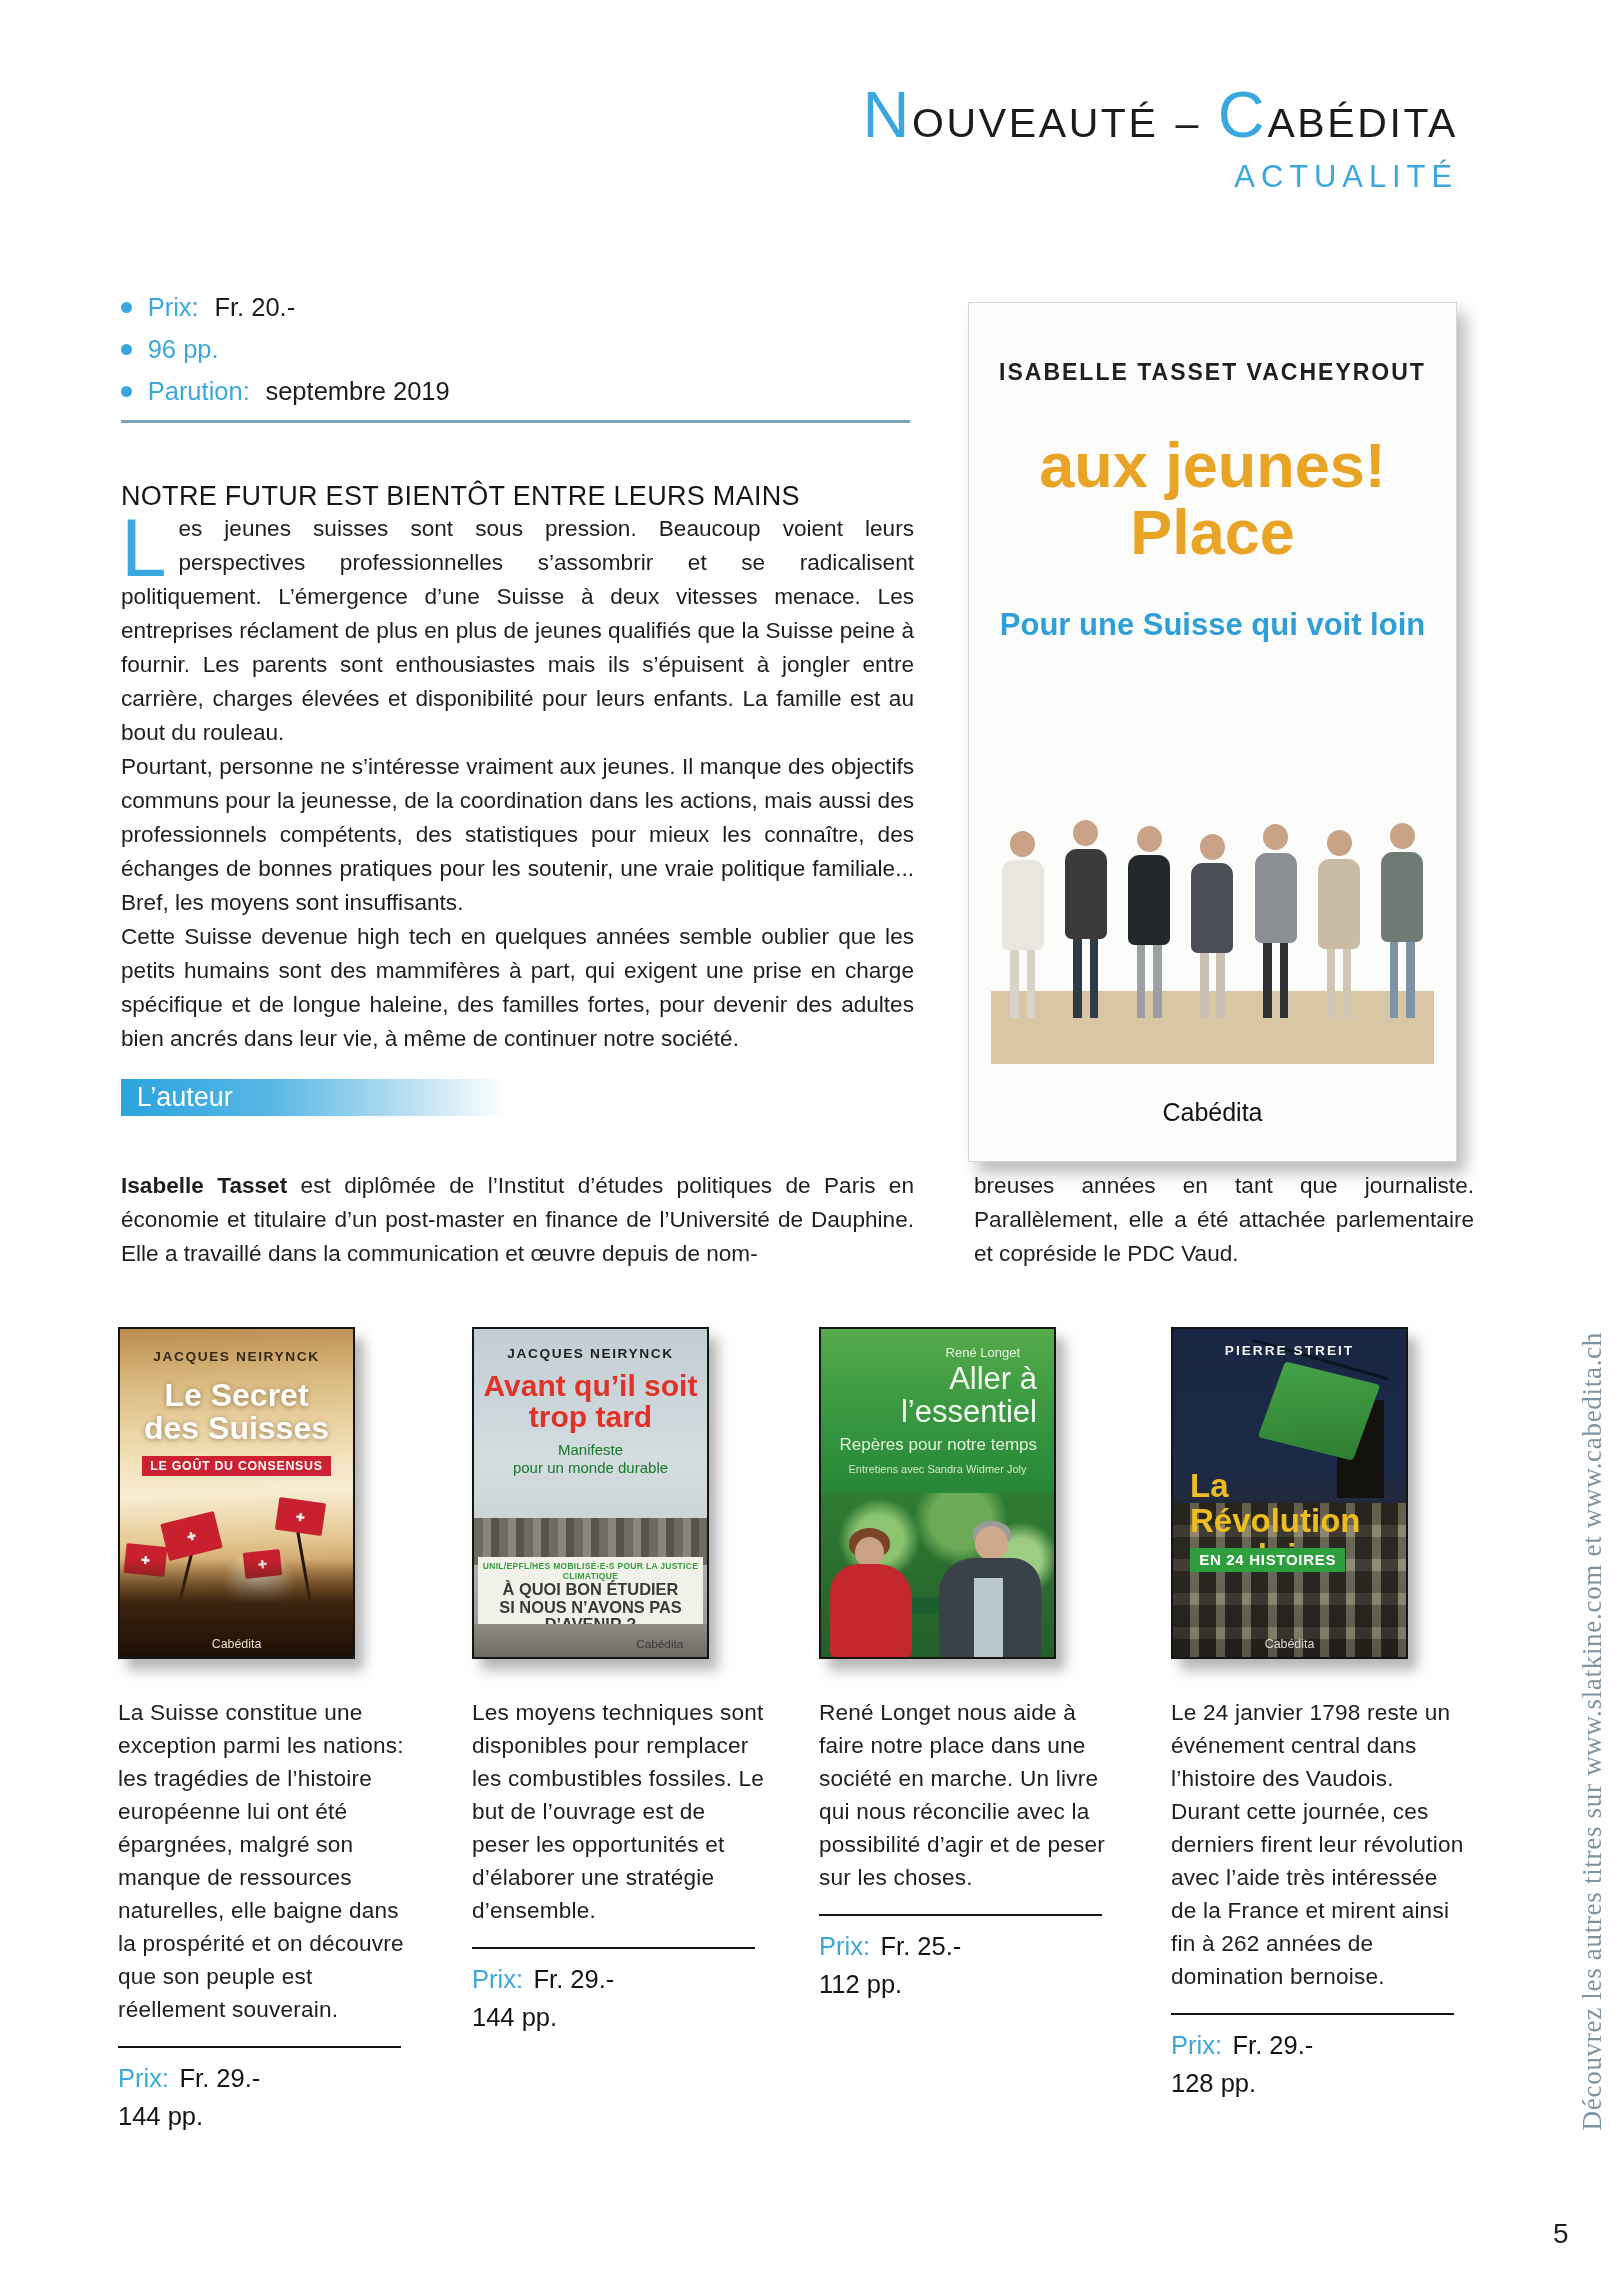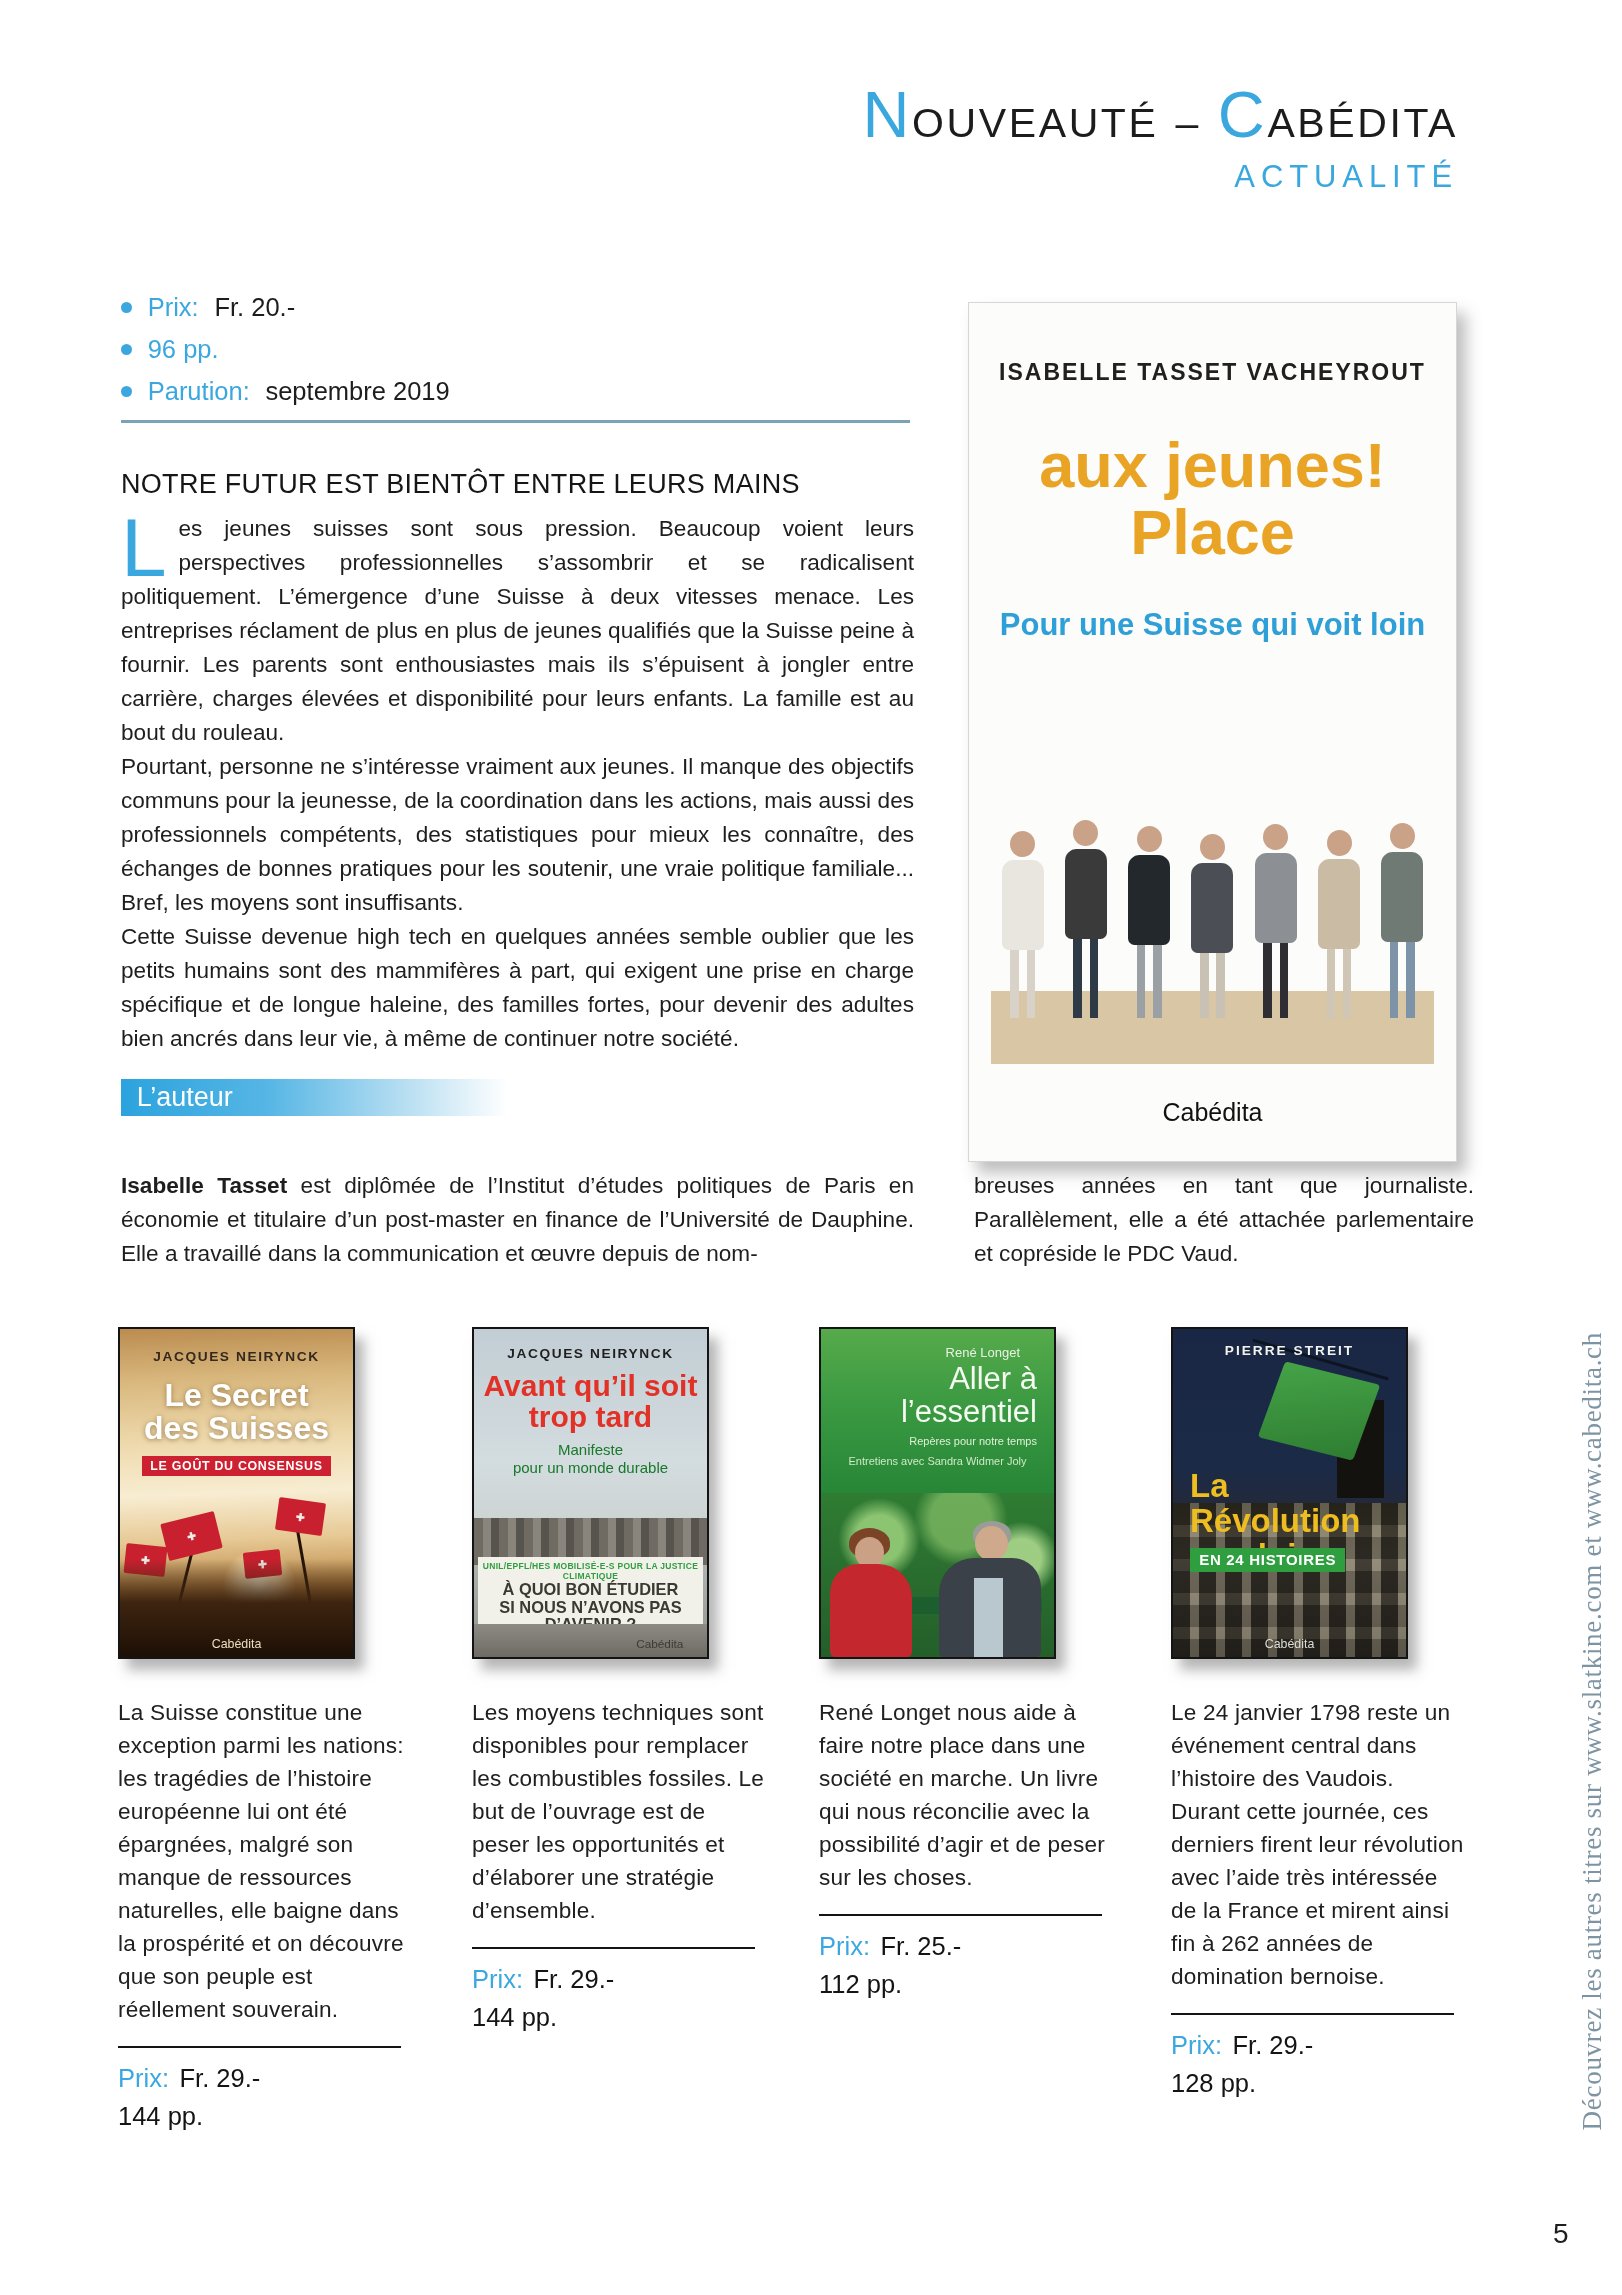--- a/index.html
+++ b/index.html
@@ -14,21 +14,21 @@
   .hdr-sep{margin:0 17px;font-size:41px;color:#1c1c1c;}
   .hdr-sub{margin-top:6.5px;font-size:31px;letter-spacing:5.9px;color:#3aa7de;}
   
   .meta{position:absolute;top:293px;left:121px;list-style:none;margin:0;padding:0;}
   .meta li{display:flex;align-items:baseline;gap:15.7px;font-size:25.5px;margin-bottom:13px;}
   .dot{width:11px;height:11px;border-radius:50%;background:#3aa7de;align-self:center;flex:0 0 auto;}
   .blabel{color:#3aa7de;}
   .bvalue{color:#1d1d1d;}
   .rule-blue{position:absolute;top:420px;left:121px;width:789px;height:3.3px;background:#7ba3b4;}
   
-  .article-heading{position:absolute;top:469px;left:121px;margin:0;font-size:27px;font-weight:400;
+  .article-heading{position:absolute;top:481px;left:121px;margin:0;font-size:27px;font-weight:400;
     letter-spacing:0.3px;color:#161616;}
   .article{position:absolute;top:512px;left:121px;width:793px;}
   .article p{margin:0;font-size:22.6px;line-height:34px;text-align:justify;color:#1e1e1e;}
   .dropcap{float:left;font-size:82px;line-height:64px;color:#3aa7de;margin:3.9px 11.8px 0 0;}
   
   .fcover{position:absolute;top:302px;left:968px;width:489px;height:860px;background:#fcfcfb;
     border:0.7px solid #d6d6d3;box-shadow:9.2px 10.5px 14.4px rgba(110,110,110,.45);box-sizing:border-box;}
   .fc-author{margin-top:56px;text-align:center;font-weight:700;font-size:23px;letter-spacing:2px;color:#22201e;}
   .fc-title{margin-top:46px;text-align:center;font-weight:700;font-size:63px;line-height:67px;color:#e9a325;}
   .fc-sub{margin-top:41px;text-align:center;font-weight:700;font-size:31px;color:#2f9fd7;}
@@ -85,21 +85,21 @@
     background:repeating-linear-gradient(90deg,#6f6a62 0 9.2px,#8a857c 9.2px 17px,#57534d 17px 25px);}
   .b2 .banner2{position:absolute;top:39px;left:3.9px;right:3.9px;background:#f1f1ea;padding:3.9px 2.6px 5.2px;text-align:center;}
   .b2 .bsmall{color:#2f9e3f;font-weight:700;font-size:8.5px;letter-spacing:0.3px;}
   .b2 .bline{color:#3a3a35;font-weight:700;font-size:16.4px;line-height:17.7px;}
   .b2 .road{position:absolute;bottom:0;width:100%;height:33px;background:linear-gradient(180deg,#8e8a84,#6e6a64);}
   .b2 .bpub{position:absolute;bottom:6.5px;right:23.6px;color:#3b3b35;font-size:11.8px;}
   
   .b3{background:linear-gradient(180deg,#56ab4b 0%,#3c9a42 22%,#2a8a39 45%,#1e7330 70%,#175f28 100%);}
   .b3 .ba{margin-top:15.7px;text-align:right;padding-right:34px;color:#e8f3e4;font-size:13px;}
   .b3 .bt{margin-top:2.6px;text-align:right;padding-right:17px;color:#f4faf1;font-size:31px;line-height:33px;}
-  .b3 .bsub{margin-top:6.5px;text-align:right;padding-right:17px;color:#dff0d8;font-size:11px;}
+  .b3 .bsub{margin-top:6.5px;text-align:right;padding-right:17px;color:#dff0d8;font-size:17px;}
   .b3 .bnote{margin-top:7.9px;text-align:center;color:#cfe8c6;font-size:11px;}
   .b3 .photo{position:absolute;bottom:0;width:100%;height:164px;
     background-image:radial-gradient(circle at 25% 28%,rgba(150,205,120,.9) 0 23.6px,rgba(150,205,120,0) 41px),
       radial-gradient(circle at 60% 16%,rgba(120,180,95,.85) 0 30px,rgba(120,180,95,0) 47px),
       radial-gradient(circle at 86% 40%,rgba(170,215,140,.9) 0 19.6px,rgba(170,215,140,0) 37px),
       linear-gradient(180deg,#2f7c33,#245f2a);}
   .b3 .bench{position:absolute;bottom:43px;left:11.8px;right:11.8px;height:17px;background:#1c5e2e;border-radius:3.9px;}
   .b3 .w-hair{position:absolute;bottom:99px;left:27.5px;width:41px;height:30px;background:#7b4426;border-radius:50% 50% 42% 42%;}
   .b3 .w-head{position:absolute;bottom:89px;left:34px;width:29px;height:31px;background:#caa184;border-radius:50%;}
   .b3 .w-coat{position:absolute;bottom:0;left:9.2px;width:82px;height:93px;background:#c5272e;border-radius:29px 34px 5.2px 5.2px;}

